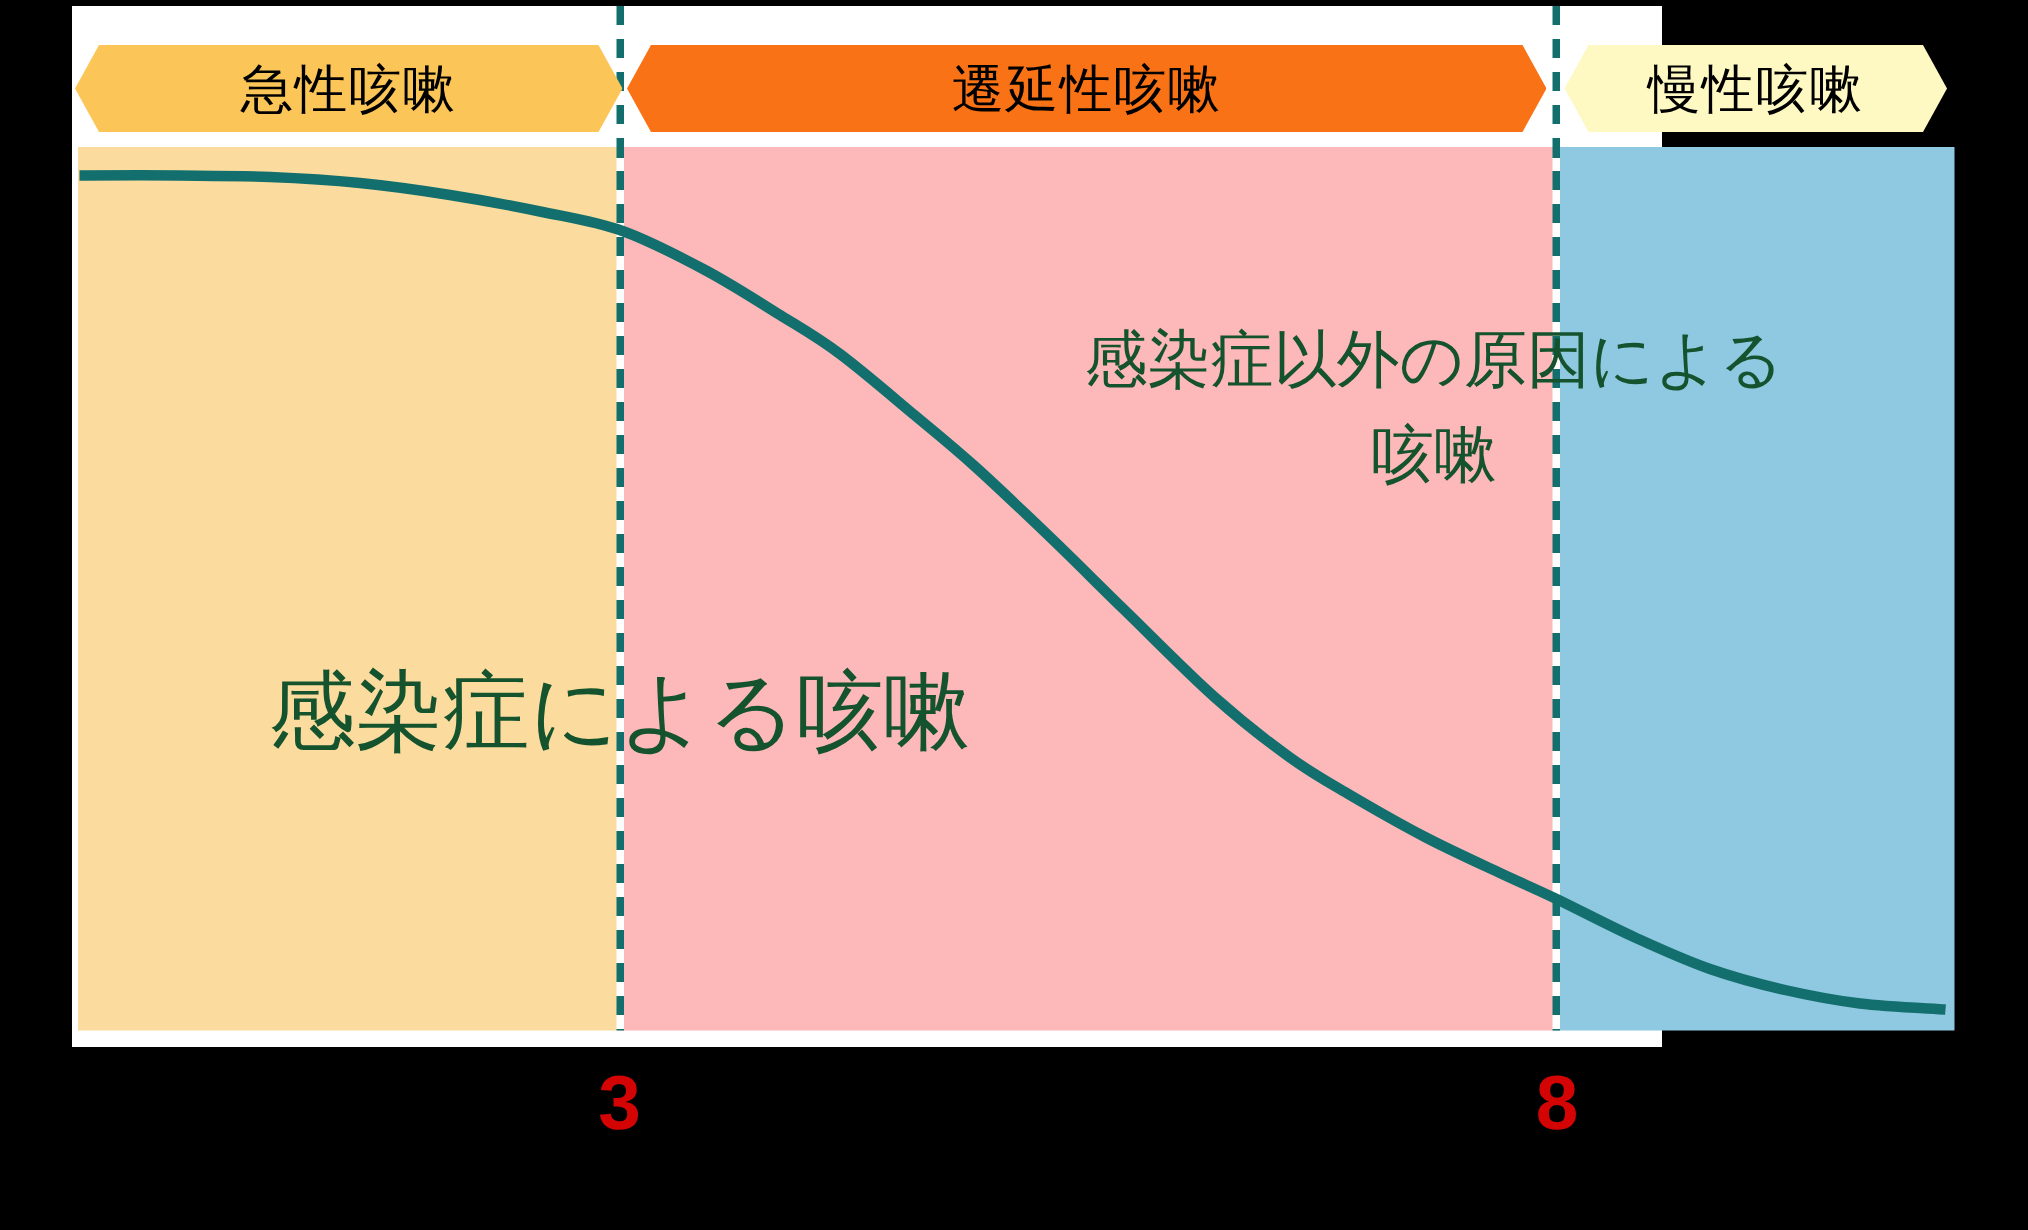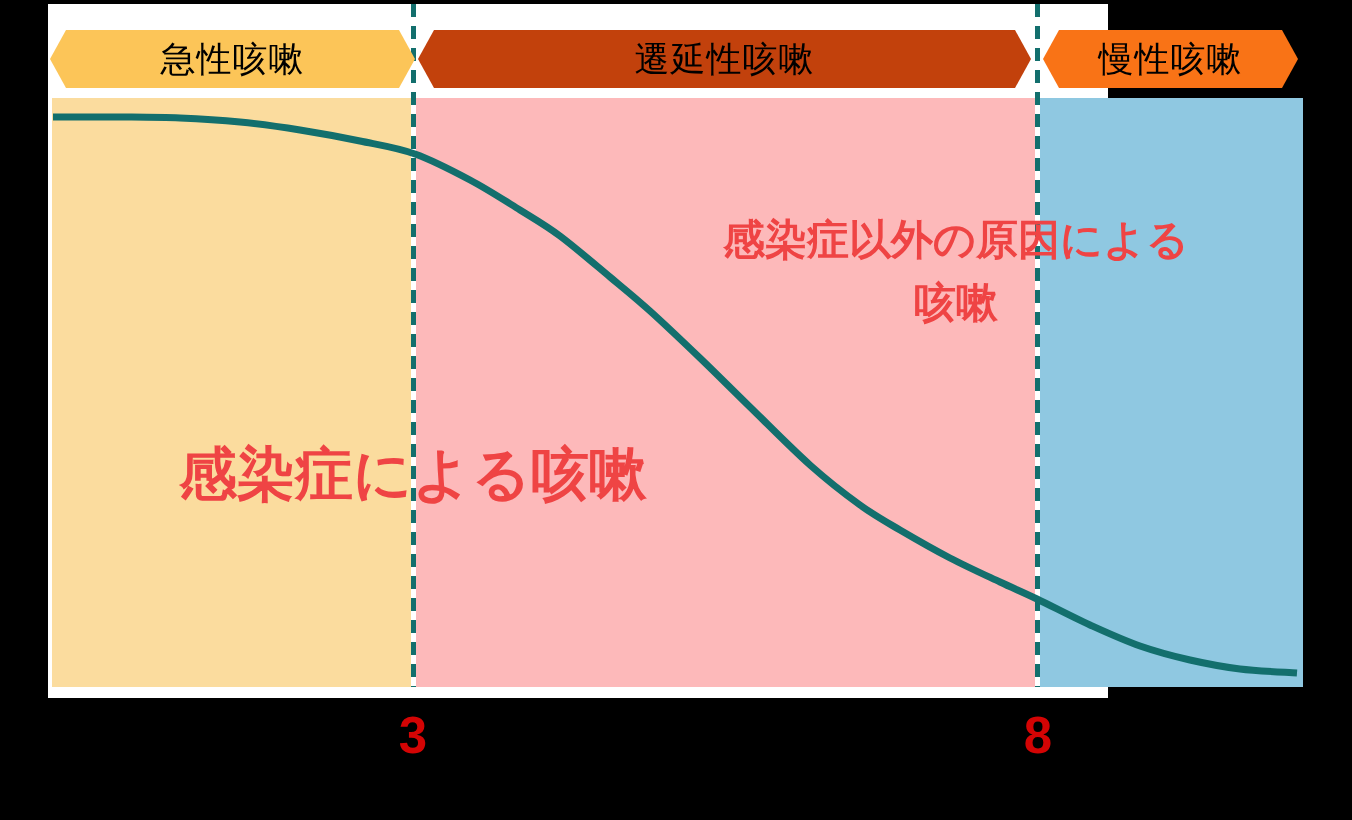--- a/index.html
+++ b/index.html
@@ -33,21 +33,21 @@
   .banner{
     position:absolute;top:26px;height:58px;
     display:flex;align-items:center;justify-content:center;
     clip-path:polygon(16px 0,calc(100% - 16px) 0,100% 50%,calc(100% - 16px) 100%,16px 100%,0 50%);
     color:#000;font-size:35px;letter-spacing:1px;
   }
   .banner-acute{left:2px;width:365px;}
   .banner-prolonged{left:370px;width:613px;}
   .banner-chronic{left:995px;width:255px;}
   
-  .lbl{position:absolute;color:#ef4444;font-weight:bold;}
+  .lbl{position:absolute;color:#14532d;}
   .lbl-infectious{
     left:365px;top:471px;transform:translate(-50%,-50%);
     font-size:58px;white-space:nowrap;
   }
   .lbl-noninf{
     left:908px;top:267px;transform:translate(-50%,-50%);
     font-size:42px;line-height:1.5;text-align:center;white-space:nowrap;
   }
   
   .tick{
@@ -69,24 +69,24 @@
   <div class="dashline dash-3"></div>
   <div class="dashline dash-8"></div>
 
   <svg class="curve-svg" width="1258" height="694" viewBox="0 0 1258 694" aria-hidden="true">
     <path id="curvePath" d="M 5,113 C 16.2,113.0 50.8,112.8 72,113 C 93.2,113.2 112.0,113.2 132,114 C 152.0,114.8 172.0,116.0 192,118 C 212.0,120.0 232.0,122.8 252,126 C 272.0,129.2 292.8,133.0 312,137 C 331.2,141.0 348.7,143.5 367,150 C 385.3,156.5 404.5,166.7 422,176 C 439.5,185.3 457.0,196.7 472,206 C 487.0,215.3 497.0,220.8 512,232 C 527.0,243.2 547.0,260.5 562,273 C 577.0,285.5 587.0,293.5 602,307 C 617.0,320.5 635.3,338.0 652,354 C 668.7,370.0 683.7,385.2 702,403 C 720.3,420.8 743.7,444.7 762,461 C 780.3,477.3 797.0,490.2 812,501 C 827.0,511.8 837.0,517.2 852,526 C 867.0,534.8 885.3,545.3 902,554 C 918.7,562.7 937.5,571.2 952,578 C 966.5,584.8 974.0,587.8 989,595 C 1004.0,602.2 1024.8,613.2 1042,621 C 1059.2,628.8 1075.3,636.2 1092,642 C 1108.7,647.8 1125.3,652.2 1142,656 C 1158.7,659.8 1174.2,662.8 1192,665 C 1209.8,667.2 1239.5,668.3 1249,669"></path>
   </svg>
 
   <div class="banner banner-acute" style="background: rgb(252, 197, 88);">
     <span>急性咳嗽</span>
   </div>
-  <div class="banner banner-prolonged" style="background: #c2410c;">
+  <div class="banner banner-prolonged" style="background: #f97316;">
     <span>遷延性咳嗽</span>
   </div>
-  <div class="banner banner-chronic" style="background: #f97316;">
+  <div class="banner banner-chronic" style="background: #fef9c3;">
     <span>慢性咳嗽</span>
   </div>
 
   <div class="lbl lbl-infectious">感染症による咳嗽</div>
 
   <div class="lbl lbl-noninf">
     <span>感染症以外の原因による</span><br>
     <span>咳嗽</span>
   </div>
 

